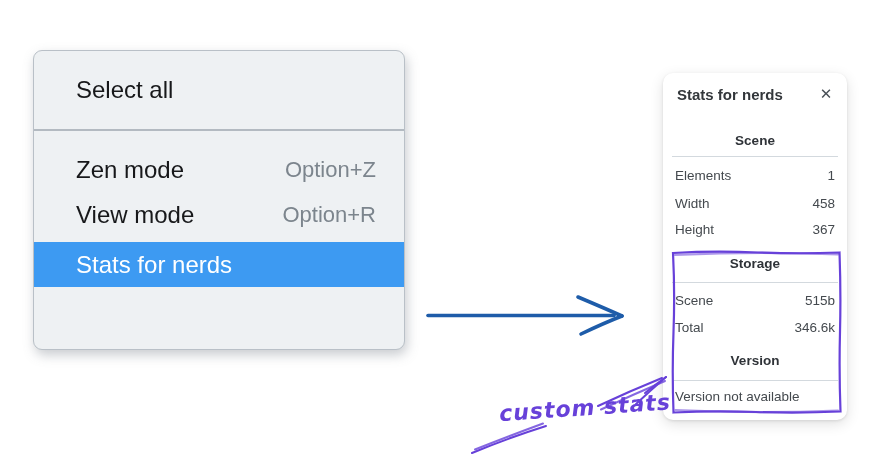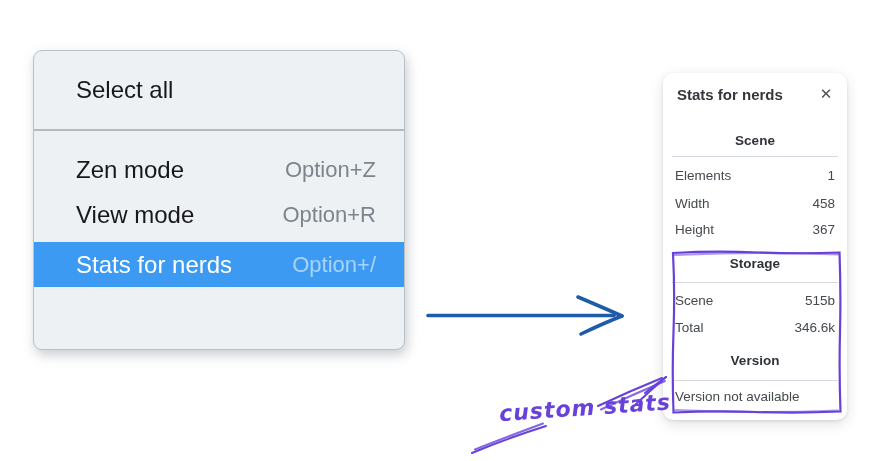--- a/index.html
+++ b/index.html
@@ -97,21 +97,20 @@
       <div class="menu-row">
         <span class="mlabel">Zen mode</span>
         <span class="mshortcut">Option+Z</span>
       </div>
       <div class="menu-row">
         <span class="mlabel">View mode</span>
         <span class="mshortcut">Option+R</span>
       </div>
       <div class="menu-row selected">
         <span class="mlabel">Stats for nerds</span>
-        <span class="mshortcut">Option+/</span>
       </div>
     </div>
   </div>
 
   <div class="panel">
     <div class="panel-title">Stats for nerds</div>
     <div class="panel-close">✕</div>
 
     <div class="sec-heading h-scene">Scene</div>
     <div class="sec-divider d-scene"></div>

